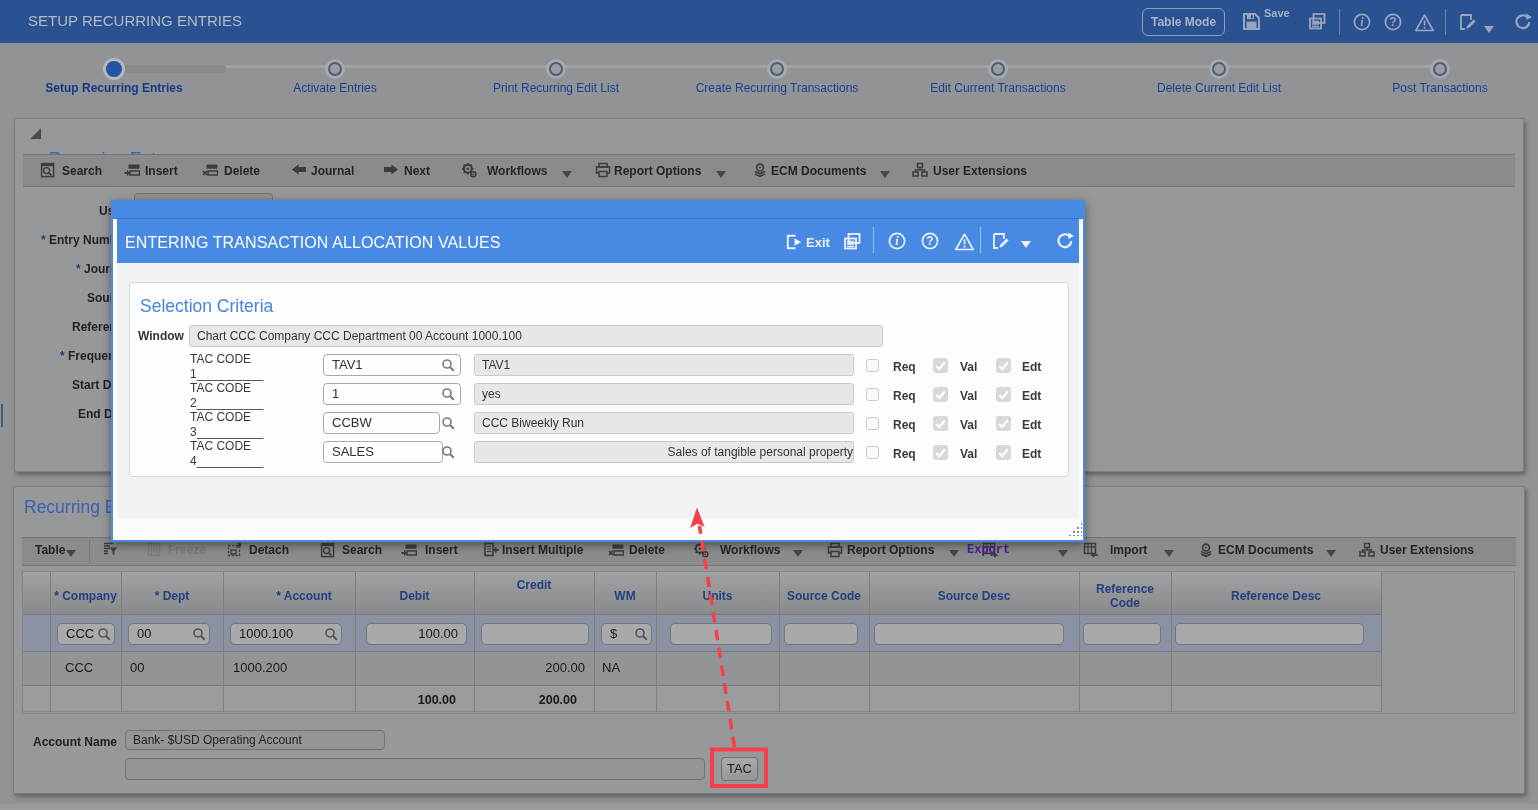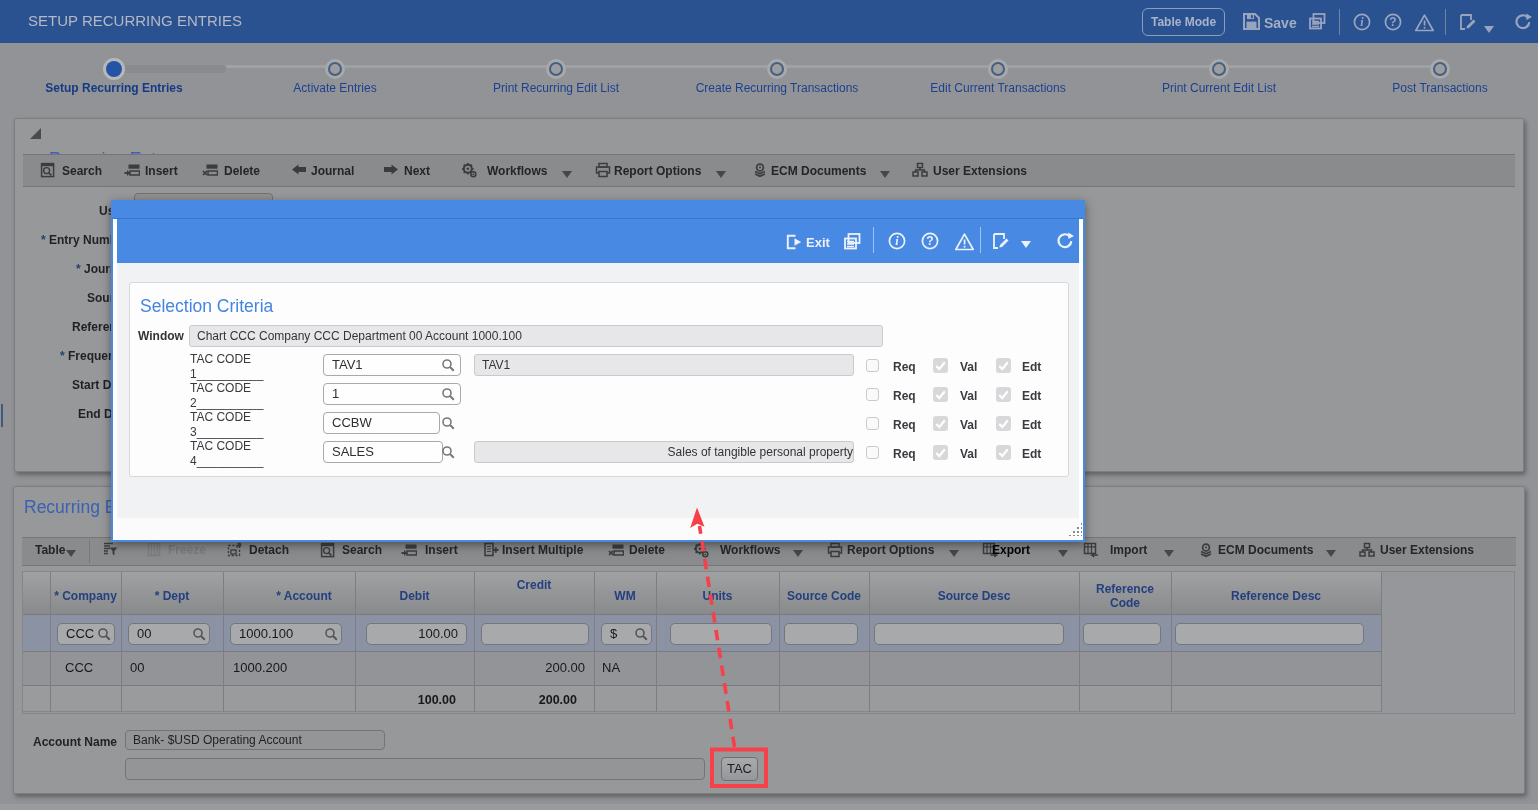--- a/index.html
+++ b/index.html
@@ -24,21 +24,21 @@
 </style></head><body>
 <div class="abs" style="left:0;top:0;width:1538px;height:43px;background:#2a5190;"></div>
 <div class="abs" style="left:28px;top:12px;font-size:15px;color:#b3bac6;">SETUP RECURRING ENTRIES</div>
 <div class="abs" style="left:1142px;top:8px;width:83px;height:28px;border:1px solid #8e9cb9;border-radius:6px;color:#a9b4ca;font-size:12px;font-weight:bold;text-align:center;line-height:26px;">Table Mode</div>
 <div class="abs" style="left:1242px;top:12px;"><svg width="19" height="19" viewBox="0 0 19 19" style="">
       <path d="M2 2 h11 l4 4 v11 h-15 z" fill="none" stroke="#99a5bf" stroke-width="2"></path>
       <rect x="5" y="2.5" width="7" height="4.6" fill="#99a5bf"></rect>
       <rect x="8.9" y="3.1" width="1.9" height="3.2" fill="#2a5190"></rect>
       <rect x="4.5" y="9.6" width="10" height="6.4" fill="#99a5bf"></rect>
     </svg></div>
-<div class="abs" style="left:1264px;top:15px;font-size:14px;font-weight:bold;color:#a3aec5;">Save</div>
+<div class="abs" style="left:1264px;top:7px;font-size:11px;font-weight:bold;color:#a3aec5;">Save</div>
 <div class="abs" style="left:1308px;top:12px;"><svg width="19" height="19" viewBox="0 0 19 19" style="">
       <rect x="5.5" y="2" width="11" height="9" fill="none" stroke="#99a5bf" stroke-width="1.8"></rect>
       <rect x="2" y="6.5" width="11" height="10" fill="none" stroke="#99a5bf" stroke-width="1.8"></rect>
       <path d="M4 9.5 h7 M4 12 h7 M4 14.5 h7" stroke="#99a5bf" stroke-width="1.4"></path>
     </svg></div>
 <div class="abs" style="left:1339px;top:9px;width:1px;height:26px;background:#72849f;"></div>
 <div class="abs" style="left:1353px;top:13px;"><svg width="18" height="18" viewBox="0 0 18 18" style="">
       <circle cx="9" cy="9" r="7.6" fill="none" stroke="#99a5bf" stroke-width="1.7"></circle>
       <text x="9" y="13.2" font-family="Liberation Serif" font-style="italic" font-weight="bold" font-size="12px" fill="#99a5bf" text-anchor="middle">i</text>
     </svg></div>
@@ -67,21 +67,21 @@
 <div class="wlabel" style="left:-1px;font-weight:bold;color:#153a85;">Setup Recurring Entries</div>
 <div class="abs" style="left:328px;top:62px;width:14px;height:14px;border-radius:50%;background:#9c9da0;border:2px solid #46607f;box-shadow:0 0 0 3px #a8a9ab;"></div>
 <div class="wlabel" style="left:220px;">Activate Entries</div>
 <div class="abs" style="left:549px;top:62px;width:14px;height:14px;border-radius:50%;background:#9c9da0;border:2px solid #46607f;box-shadow:0 0 0 3px #a8a9ab;"></div>
 <div class="wlabel" style="left:441px;">Print Recurring Edit List</div>
 <div class="abs" style="left:770px;top:62px;width:14px;height:14px;border-radius:50%;background:#9c9da0;border:2px solid #46607f;box-shadow:0 0 0 3px #a8a9ab;"></div>
 <div class="wlabel" style="left:662px;">Create Recurring Transactions</div>
 <div class="abs" style="left:991px;top:62px;width:14px;height:14px;border-radius:50%;background:#9c9da0;border:2px solid #46607f;box-shadow:0 0 0 3px #a8a9ab;"></div>
 <div class="wlabel" style="left:883px;">Edit Current Transactions</div>
 <div class="abs" style="left:1212px;top:62px;width:14px;height:14px;border-radius:50%;background:#9c9da0;border:2px solid #46607f;box-shadow:0 0 0 3px #a8a9ab;"></div>
-<div class="wlabel" style="left:1104px;">Print Current Edit List</div>
+<div class="wlabel" style="left:1104px;">Delete Current Edit List</div>
 <div class="abs" style="left:1433px;top:62px;width:14px;height:14px;border-radius:50%;background:#9c9da0;border:2px solid #46607f;box-shadow:0 0 0 3px #a8a9ab;"></div>
 <div class="wlabel" style="left:1325px;">Post Transactions</div>
 <div class="panel" style="left:14px;top:118px;width:1510px;height:354px;"></div>
 <div class="abs" style="left:30px;top:125px;"><svg width="11" height="11" viewBox="0 0 11 11" style="">
       <polygon points="11,0 11,11 0,11" fill="#4a4b4d"></polygon>
     </svg></div>
 <div class="ptitle" style="left:49px;top:121px;margin-top:28px;">Recurring Entry</div>
 <div class="toolbar" style="left:23px;top:154px;width:1492px;height:33px;"></div>
 <div class="abs" style="left:40px;top:162px;"><svg width="16" height="16" viewBox="0 0 16 16" style="">
       <rect x="1.6" y="1.6" width="12" height="13" fill="none" stroke="#3b3c3e" stroke-width="1.5"></rect>
@@ -214,21 +214,21 @@
       <rect x="4" y="1.5" width="8" height="3.5" fill="none" stroke="#3b3c3e" stroke-width="1.5"></rect>
       <rect x="1.5" y="5" width="13" height="6" fill="none" stroke="#3b3c3e" stroke-width="1.5"></rect>
       <rect x="4" y="9.5" width="8" height="5" fill="#8a8b8d" stroke="#3b3c3e" stroke-width="1.5"></rect>
     </svg></div>
 <div class="ti" style="left:847px;top:543px;color:#232528;">Report Options</div>
 <div class="abs" style="left:982px;top:542px;"><svg width="16" height="16" viewBox="0 0 16 16" style="">
       <rect x="1.5" y="1.5" width="11" height="10" fill="none" stroke="#3b3c3e" stroke-width="1.5"></rect>
       <path d="M2 4.8 h10 M5 2 v9 M8.5 2 v9" stroke="#3b3c3e" stroke-width="1.2"></path>
       <path d="M8.5 13 h6 l-2.2-2 m2.2 2 l-2.2 2" stroke="#3b3c3e" stroke-width="1.5" fill="none"></path>
     </svg></div>
-<div class="ti" style="left:992px;top:543px;color:#000000;">Export</div>
+<div class="ti" style="left:967px;top:543px;color:#4c1d95;font-family:Liberation Mono, monospace;">Export</div>
 <div class="abs" style="left:1083px;top:542px;"><svg width="16" height="16" viewBox="0 0 16 16" style="">
       <rect x="1.5" y="1.5" width="11" height="10" fill="none" stroke="#3b3c3e" stroke-width="1.5"></rect>
       <path d="M2 4.8 h10 M5 2 v9 M8.5 2 v9" stroke="#3b3c3e" stroke-width="1.2"></path>
       <path d="M15 13 h-6 l2.2-2 m-2.2 2 l2.2 2" stroke="#3b3c3e" stroke-width="1.5" fill="none"></path>
     </svg></div>
 <div class="ti" style="left:1110px;top:543px;color:#232528;">Import</div>
 <div class="abs" style="left:1198px;top:542px;"><svg width="16" height="17" viewBox="0 0 16 17" style="">
       <circle cx="8" cy="5.5" r="3.4" fill="none" stroke="#3b3c3e" stroke-width="1.7"></circle>
       <circle cx="8" cy="5.5" r="1" fill="#3b3c3e"></circle>
       <path d="M3 9.5 L8 11.8 L13 9.5 M3 12 L8 14.3 L13 12" fill="none" stroke="#3b3c3e" stroke-width="1.6"></path>
@@ -331,20 +331,21 @@
 <div class="gtext" style="left:352px;top:693px;width:104px;text-align:right;font-weight:bold;font-size:12.5px;">100.00</div>
 <div class="gtext" style="left:474px;top:693px;width:103px;text-align:right;font-weight:bold;font-size:12.5px;">200.00</div>
 <div class="flabel" style="left:33px;top:735px;">Account Name</div>
 <div class="abs" style="left:125px;top:730px;width:260px;height:20px;background:#949597;border:1px solid #737476;border-radius:4px;font-size:12px;color:#212225;line-height:18px;padding-left:7px;">Bank- $USD Operating Account</div>
 <div class="abs" style="left:125px;top:758px;width:580px;height:22px;background:#949597;border:1px solid #737476;border-radius:4px;"></div>
 <div class="abs" style="left:721px;top:757px;width:37px;height:24px;background:linear-gradient(#a9aaac,#96979a);border:1px solid #6e6f71;border-radius:4px;font-size:13px;color:#1d1e21;text-align:center;line-height:22px;">TAC</div>
 <div class="abs" style="left:0;top:804px;width:1538px;height:6px;background:#9a9b9d;"></div>
 <div class="abs" style="left:111px;top:200px;width:974px;height:342px;background:#4889e3;box-shadow:0 3px 9px rgba(30,30,30,.55);z-index:50;">
   <div class="abs" style="left:2px;top:18px;width:970px;height:322px;background:#fff;border-top:1px solid #3877cd;">
     <div class="abs" style="left:4px;top:0;width:962px;height:44px;background:#4889e3;"></div>
+    <div class="abs" style="left:12px;top:15px;font-size:16px;color:#fff;letter-spacing:.1px;z-index:2;">ENTERING TRANSACTION ALLOCATION VALUES</div>
     <div class="abs" style="left:672px;top:14px;z-index:2;"><svg width="17" height="18" viewBox="0 0 17 18" style="">
           <path d="M10.5 2.8 H2.8 V15.2 H10.5" fill="none" stroke="#edf2fa" stroke-width="1.9"></path>
           <path d="M9.5 5.2 L16.2 9 L9.5 12.8 Z" fill="#edf2fa"></path>
         </svg></div>
     <div class="abs" style="left:693px;top:16px;font-size:13px;font-weight:bold;color:#edf2fa;z-index:2;">Exit</div>
     <div class="abs" style="left:730px;top:13px;z-index:2;"><svg width="19" height="19" viewBox="0 0 19 19" style="">
           <rect x="5.5" y="2" width="11" height="9" fill="none" stroke="#edf2fa" stroke-width="1.8"></rect>
           <rect x="2" y="6.5" width="11" height="10" fill="none" stroke="#edf2fa" stroke-width="1.8"></rect>
           <path d="M4 9.5 h7 M4 12 h7 M4 14.5 h7" stroke="#edf2fa" stroke-width="1.4"></path>
         </svg></div>
@@ -393,36 +394,38 @@
       <div class="ckboxC" style="left:879px;top:95px;"><svg width="15" height="15">
             <path d="M3.2 8 L6.3 11 L11.8 4.2" fill="none" stroke="#fefefe" stroke-width="2.2"></path>
           </svg></div>
       <div class="cklab" style="left:905px;top:97px;">Edt</div>
       <div class="taclab" style="left:73px;top:118px;">TAC CODE<br>2__________</div>
       <div class="msearch" style="left:206px;top:120px;width:138px;">1</div>
       <div class="abs" style="left:324px;top:124px;"><svg width="15" height="15" viewBox="0 0 15 15" style="">
             <circle cx="6" cy="6" r="4" fill="none" stroke="#77787c" stroke-width="1.6"></circle>
             <line x1="9" y1="9" x2="12.8" y2="12.8" stroke="#77787c" stroke-width="2"></line>
           </svg></div>
+      <div class="mfield" style="left:357px;top:120px;width:380px;">yes</div>
       <div class="ckbox" style="left:749px;top:125px;"></div>
       <div class="cklab" style="left:776px;top:126px;">Req</div>
       <div class="ckboxC" style="left:816px;top:124px;"><svg width="15" height="15">
             <path d="M3.2 8 L6.3 11 L11.8 4.2" fill="none" stroke="#fefefe" stroke-width="2.2"></path>
           </svg></div>
       <div class="cklab" style="left:843px;top:126px;">Val</div>
       <div class="ckboxC" style="left:879px;top:124px;"><svg width="15" height="15">
             <path d="M3.2 8 L6.3 11 L11.8 4.2" fill="none" stroke="#fefefe" stroke-width="2.2"></path>
           </svg></div>
       <div class="cklab" style="left:905px;top:126px;">Edt</div>
       <div class="taclab" style="left:73px;top:147px;">TAC CODE<br>3__________</div>
       <div class="msearch" style="left:206px;top:149px;width:117px;">CCBW</div>
       <div class="abs" style="left:324px;top:153px;"><svg width="15" height="15" viewBox="0 0 15 15" style="">
             <circle cx="6" cy="6" r="4" fill="none" stroke="#77787c" stroke-width="1.6"></circle>
             <line x1="9" y1="9" x2="12.8" y2="12.8" stroke="#77787c" stroke-width="2"></line>
           </svg></div>
+      <div class="mfield" style="left:357px;top:149px;width:380px;">CCC Biweekly Run</div>
       <div class="ckbox" style="left:749px;top:154px;"></div>
       <div class="cklab" style="left:776px;top:155px;">Req</div>
       <div class="ckboxC" style="left:816px;top:153px;"><svg width="15" height="15">
             <path d="M3.2 8 L6.3 11 L11.8 4.2" fill="none" stroke="#fefefe" stroke-width="2.2"></path>
           </svg></div>
       <div class="cklab" style="left:843px;top:155px;">Val</div>
       <div class="ckboxC" style="left:879px;top:153px;"><svg width="15" height="15">
             <path d="M3.2 8 L6.3 11 L11.8 4.2" fill="none" stroke="#fefefe" stroke-width="2.2"></path>
           </svg></div>
       <div class="cklab" style="left:905px;top:155px;">Edt</div>

